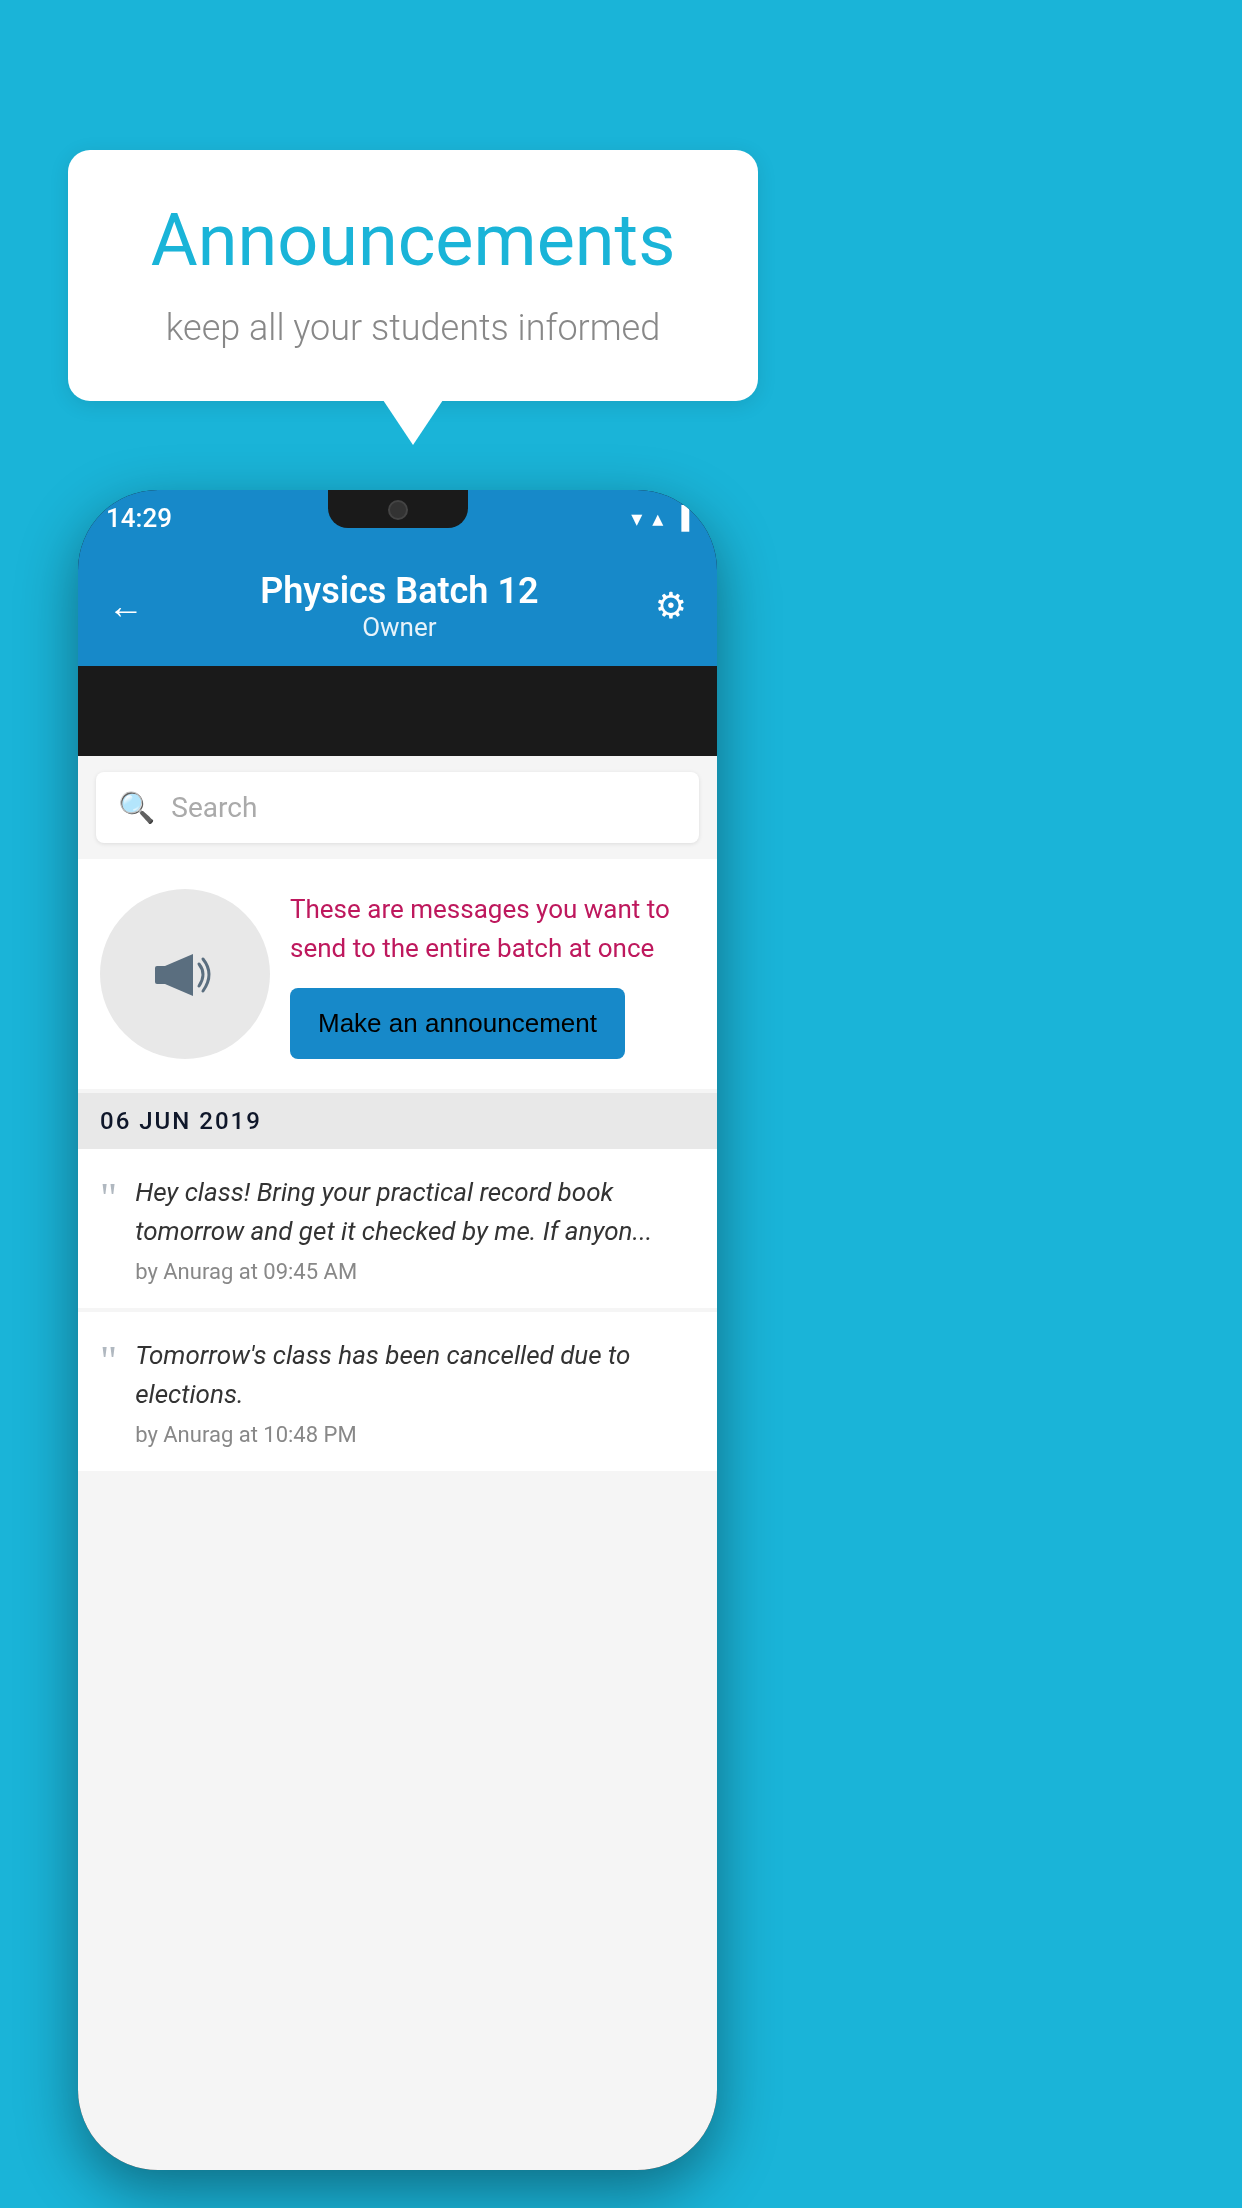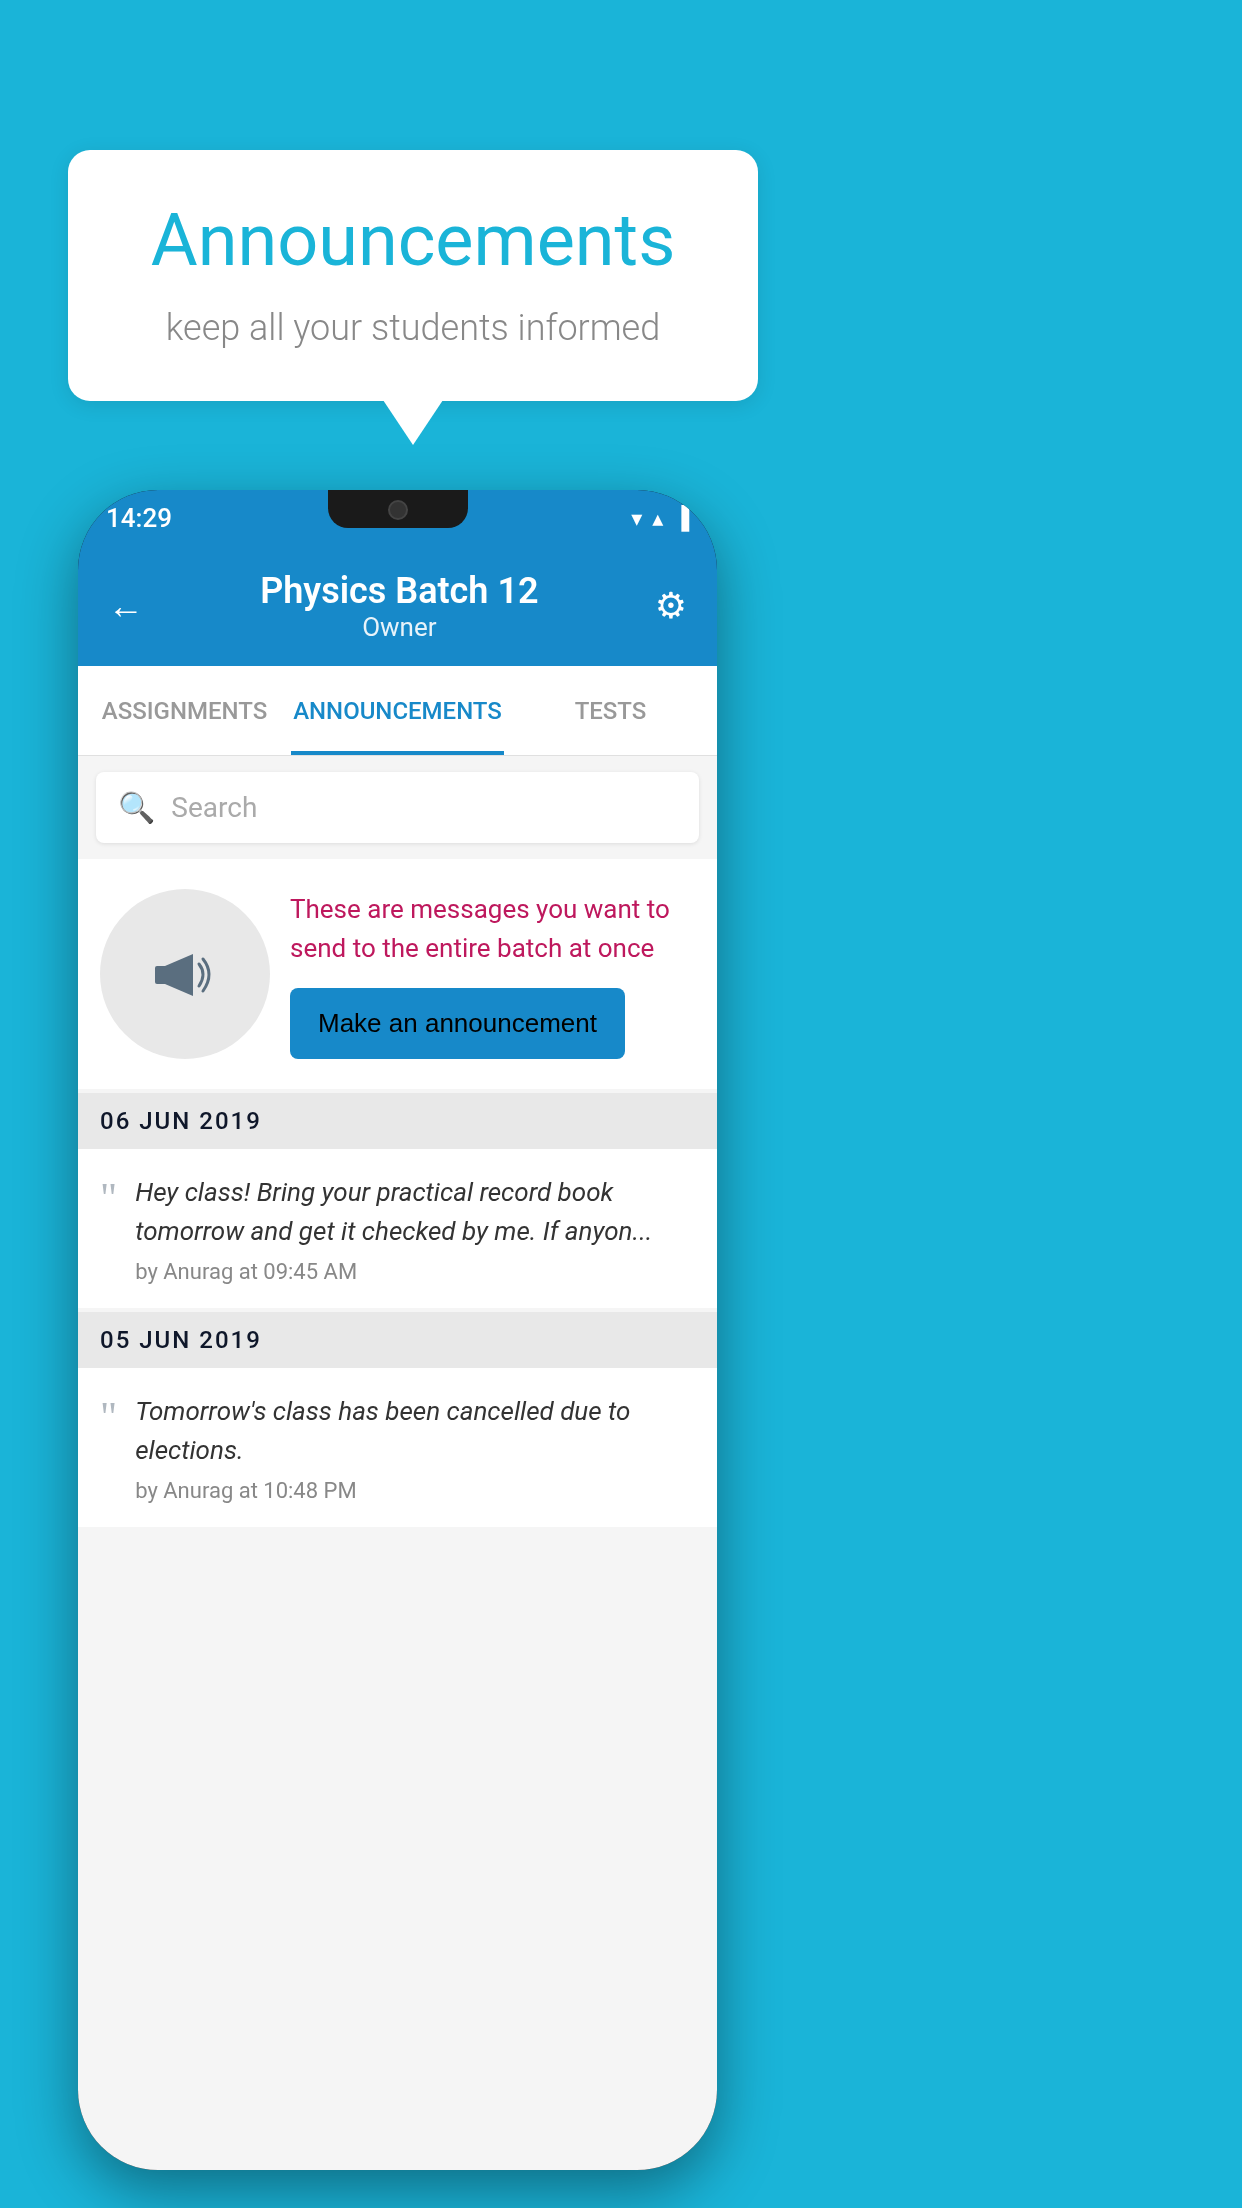--- a/index.html
+++ b/index.html
@@ -333,31 +333,20 @@
 
     <div class="app-header">
       <span class="back-arrow">←</span>
       <div class="header-title-block">
         <div class="header-title">Physics Batch 12</div>
         <div class="header-subtitle">Owner</div>
       </div>
       <span class="gear-icon-btn">⚙</span>
     </div>
 
-    <div class="tab-bar">
-      <div class="tab-item">
-        <span>ASSIGNMENTS</span>
-      </div>
-      <div class="tab-item active">
-        <span>ANNOUNCEMENTS</span>
-      </div>
-      <div class="tab-item">
-        <span>TESTS</span>
-      </div>
-    </div>
 
     <div class="content-area">
 
       <div class="search-bar">
         <span class="search-bar-icon">🔍</span>
         <span class="search-placeholder">Search</span>
       </div>
 
       <div class="announcement-promo">
         <div class="promo-icon-circle">
@@ -385,23 +374,20 @@
       </div>
 
       <div class="announcement-item">
         <div class="quote-icon">"</div>
         <div class="announcement-content">
           <div class="announcement-text">Hey class! Bring your practical record book tomorrow and get it checked by me. If anyon...</div>
           <div class="announcement-meta">by Anurag at 09:45 AM</div>
         </div>
       </div>
 
-      <div class="date-separator">
-        <span>05  JUN  2019</span>
-      </div>
 
       <div class="announcement-item">
         <div class="quote-icon">"</div>
         <div class="announcement-content">
           <div class="announcement-text">Tomorrow's class has been cancelled due to elections.</div>
           <div class="announcement-meta">by Anurag at 10:48 PM</div>
         </div>
       </div>
 
     </div>

